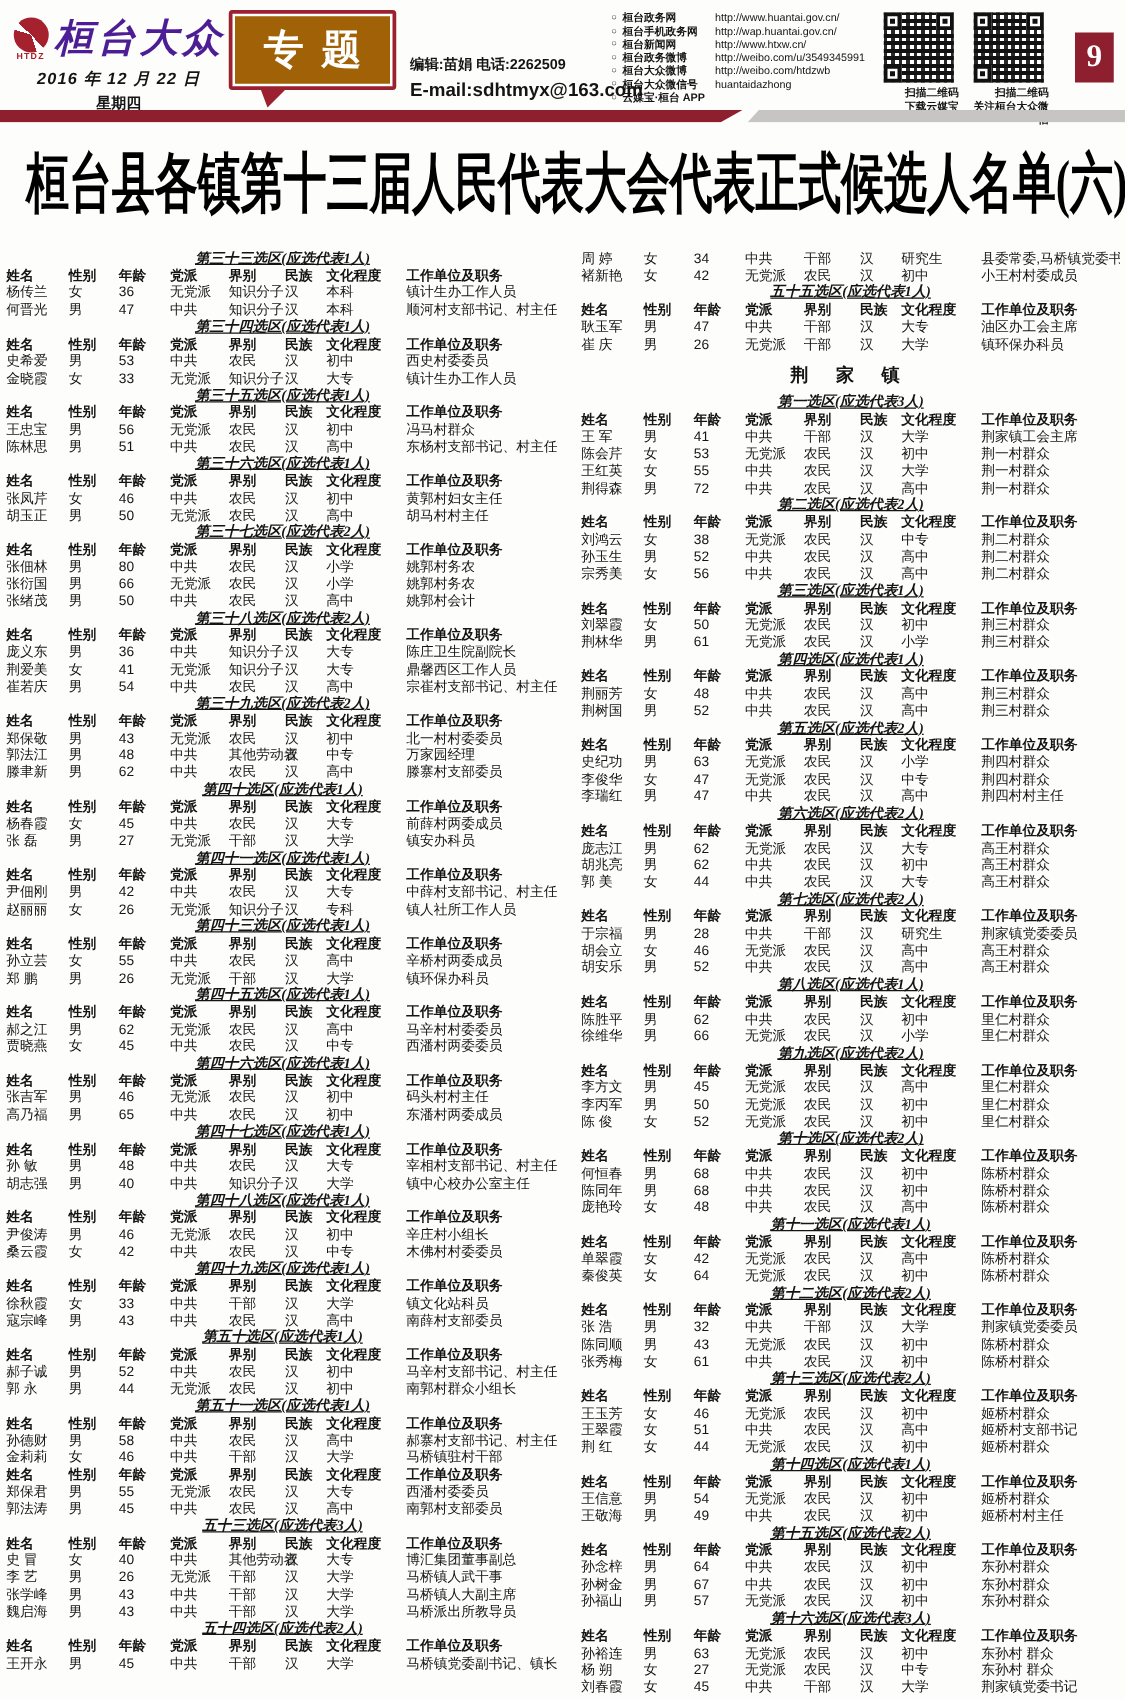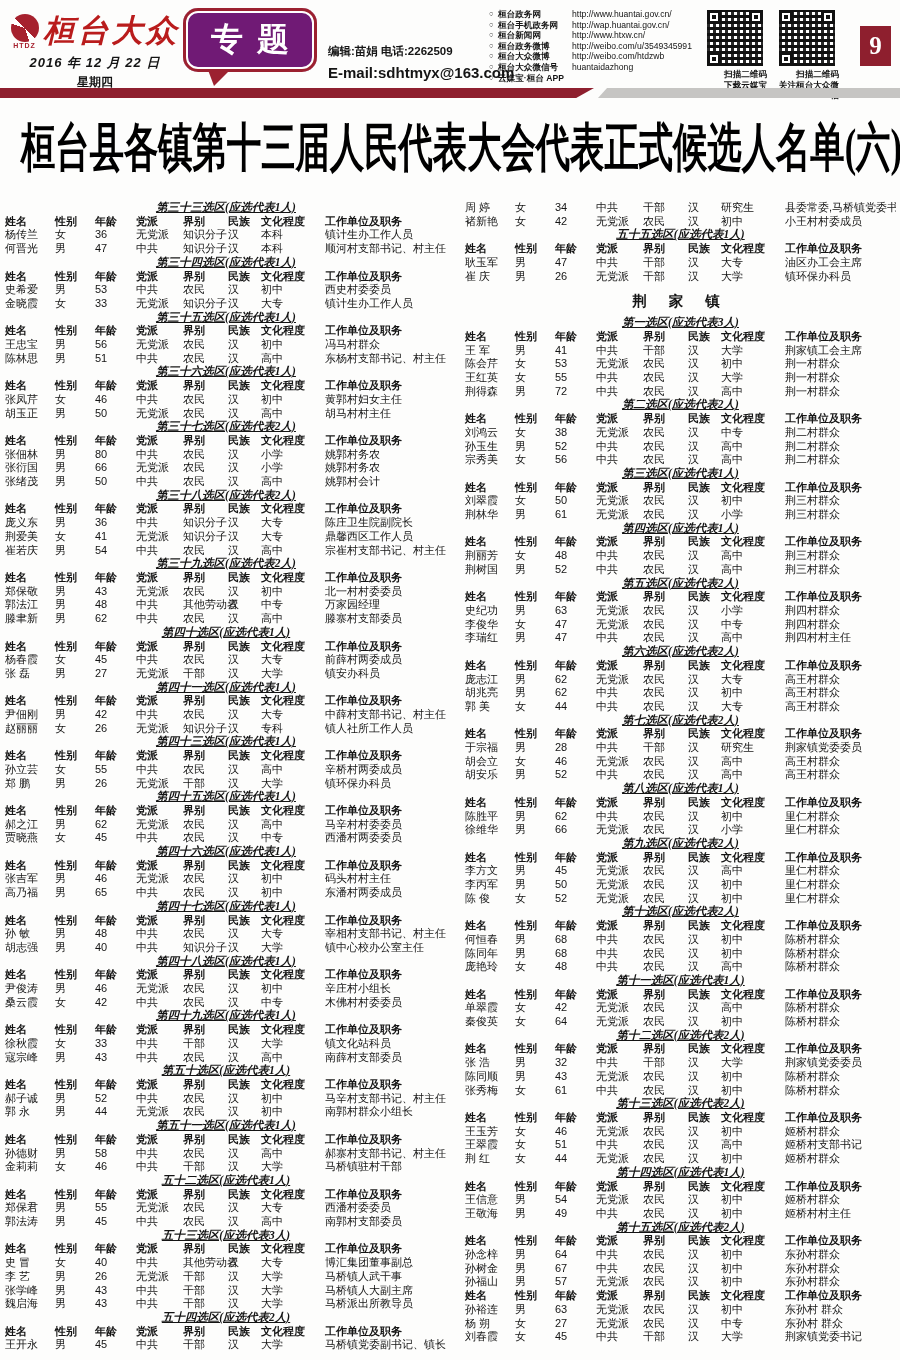--- a/index.html
+++ b/index.html
@@ -7,26 +7,26 @@
        font-family:"Liberation Sans","DejaVu Sans",sans-serif;color:#141414;overflow:hidden;}
   .page{position:absolute;inset:0;}
 
   
   .logo{position:absolute;left:10px;top:14px;width:170px;text-align:center;}
   .logo-row{display:flex;align-items:flex-start;justify-content:center;gap:5px;}
   .logo-mark{width:28px;height:28px;border-radius:50%;
      background:conic-gradient(#a6212e 0 38%,#fff 38% 45%,#a6212e 45% 80%,#fff 80% 87%,#a6212e 87%);}
   .logo-sub{font-size:7px;color:#a6212e;font-weight:bold;letter-spacing:1px;}
   .logo-text{font-family:"Liberation Serif","DejaVu Serif",serif;font-weight:bold;font-style:italic;
-     font-size:31px;line-height:34px;color:#b91c1c;letter-spacing:3px;white-space:nowrap;}
+     font-size:31px;line-height:34px;color:#4c1d95;letter-spacing:3px;white-space:nowrap;}
   .date1{font-size:13px;font-weight:bold;margin-top:5px;letter-spacing:1px;font-style:italic;}
   .date2{font-size:12px;font-weight:bold;margin-top:2px;}
 
-  .badge{position:absolute;left:183px;top:8px;width:134px;height:64px;background:#701a75;
-     border-radius:15px;box-shadow:inset 0 0 0 3px #9c2130, inset 0 0 0 5px #fff;
+  .badge{position:absolute;left:183px;top:8px;width:134px;height:64px;background:#a16207;
+     border-radius:3px;box-shadow:inset 0 0 0 3px #9c2130, inset 0 0 0 5px #fff;
      display:flex;align-items:center;justify-content:center;}
   .badge-text{color:#fff;font-size:32px;font-weight:bold;letter-spacing:14px;text-indent:14px;
      font-family:"Liberation Serif","DejaVu Serif",serif;}
   .badge-tail{position:absolute;left:208px;top:70px;width:0;height:0;
      border-left:6px solid transparent;border-right:16px solid transparent;border-top:16px solid #9c2130;}
 
   .editor{position:absolute;left:328px;top:44px;font-size:11.5px;font-weight:bold;white-space:nowrap;}
   .email{position:absolute;left:328px;top:64px;font-size:15px;font-weight:bold;white-space:nowrap;}
 
   .links{position:absolute;left:489px;top:9px;width:232px;}
@@ -728,21 +728,20 @@
       <div class="trow">
         <span class="cell">金莉莉</span>
         <span class="cell">女</span>
         <span class="cell">46</span>
         <span class="cell">中共</span>
         <span class="cell">干部</span>
         <span class="cell">汉</span>
         <span class="cell">大学</span>
         <span class="cell">马桥镇驻村干部</span>
       </div>
-      <div class="section-title">五十二选区(应选代表1人)</div>
       <div class="trow thead">
         <span class="cell">姓名</span>
         <span class="cell">性别</span>
         <span class="cell">年龄</span>
         <span class="cell">党派</span>
         <span class="cell">界别</span>
         <span class="cell">民族</span>
         <span class="cell">文化程度</span>
         <span class="cell">工作单位及职务</span>
       </div>
@@ -1460,20 +1459,21 @@
       <div class="trow">
         <span class="cell">孙福山</span>
         <span class="cell">男</span>
         <span class="cell">57</span>
         <span class="cell">无党派</span>
         <span class="cell">农民</span>
         <span class="cell">汉</span>
         <span class="cell">初中</span>
         <span class="cell">东孙村群众</span>
       </div>
+      <div class="section-title">第十六选区(应选代表3人)</div>
       <div class="trow thead">
         <span class="cell">姓名</span>
         <span class="cell">性别</span>
         <span class="cell">年龄</span>
         <span class="cell">党派</span>
         <span class="cell">界别</span>
         <span class="cell">民族</span>
         <span class="cell">文化程度</span>
         <span class="cell">工作单位及职务</span>
       </div>

